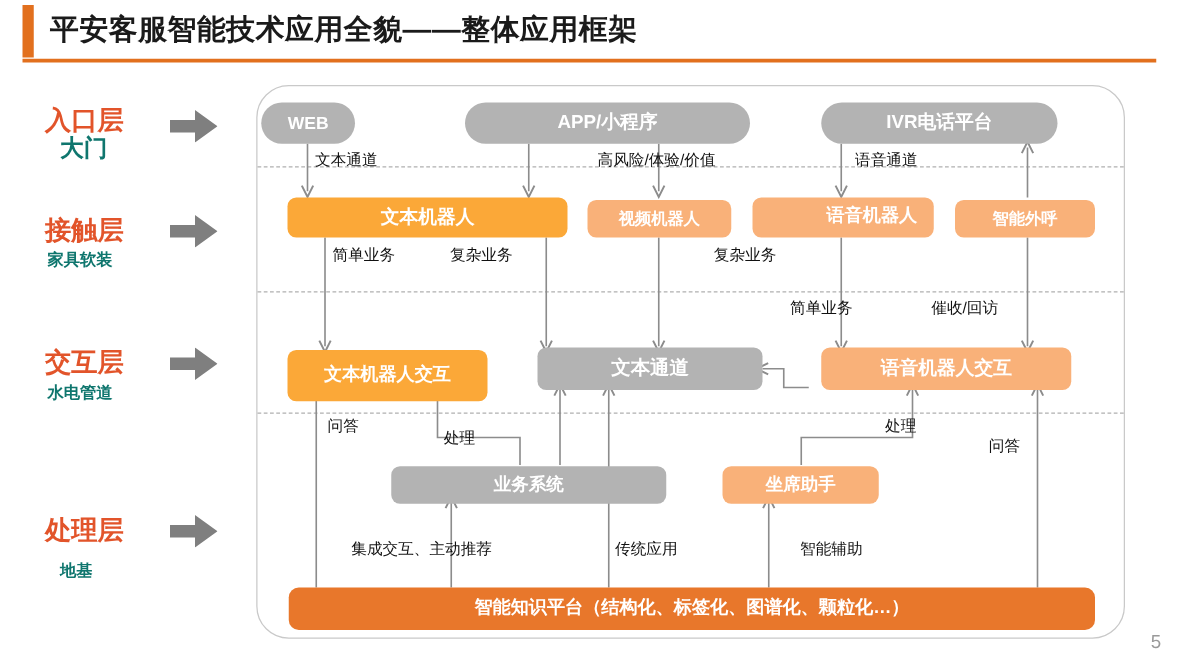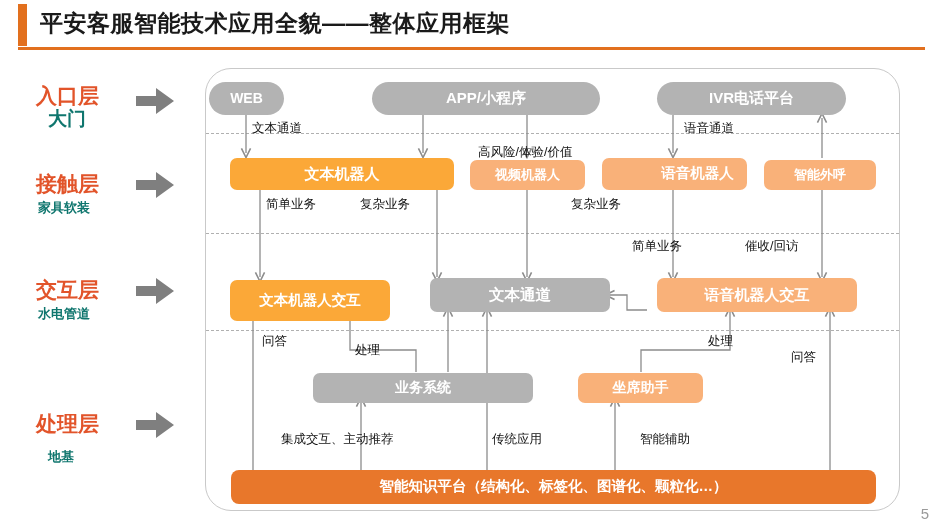--- a/index.html
+++ b/index.html
@@ -214,21 +214,21 @@
   <div class="node rrect orange" style="left:230px; top:280px; width:160px; height:41px; font-size:14.5px;">文本机器人交互</div>
   <div class="node rrect gray" style="left:430px; top:278px; width:180px; height:34px; font-size:15.5px;">文本通道</div>
   <div class="node rrect lorange" style="left:657px; top:278px; width:200px; height:34px; font-size:15px;">语音机器人交互</div>
 
   <div class="node rrect gray" style="left:313px; top:373px; width:220px; height:30px; font-size:14px;">业务系统</div>
   <div class="node rrect lorange" style="left:578px; top:373px; width:125px; height:30px; font-size:14px;">坐席助手</div>
 
   <div class="node rrect dorange" style="left:231px; top:470px; width:645px; height:34px; font-size:14.5px; border-radius:8px;">智能知识平台（结构化、标签化、图谱化、颗粒化…）</div>
 
   <div class="edge-label" style="left:252px; top:120px;">文本通道</div>
-  <div class="edge-label" style="left:478px; top:120px;margin-top:24px;">高风险/体验/价值</div>
+  <div class="edge-label" style="left:478px; top:120px;">高风险/体验/价值</div>
   <div class="edge-label" style="left:684px; top:120px;">语音通道</div>
 
   <div class="edge-label" style="left:266px; top:196px;">简单业务</div>
   <div class="edge-label" style="left:360px; top:196px;">复杂业务</div>
   <div class="edge-label" style="left:571px; top:196px;">复杂业务</div>
 
   <div class="edge-label" style="left:632px; top:238px;">简单业务</div>
   <div class="edge-label" style="left:745px; top:238px;">催收/回访</div>
 
   <div class="edge-label" style="left:262px; top:333px;">问答</div>

